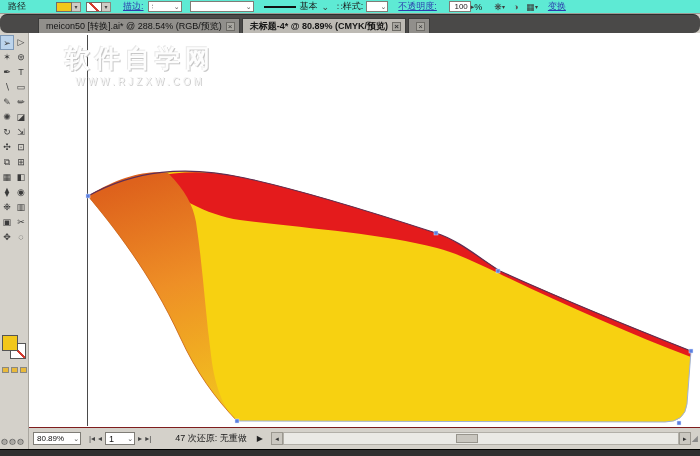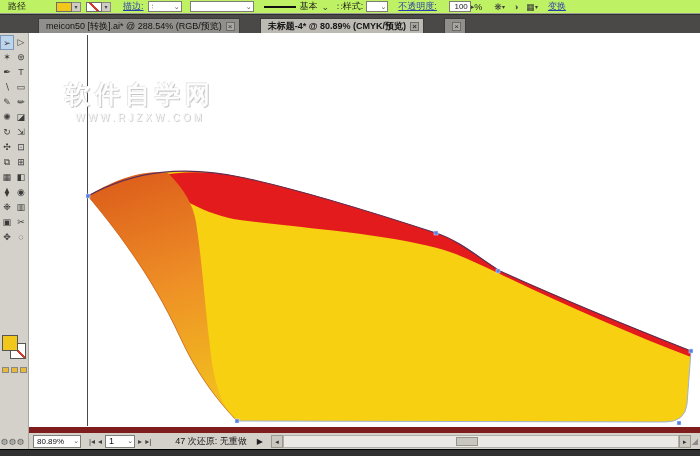--- a/index.html
+++ b/index.html
@@ -1,39 +1,39 @@
 <!DOCTYPE html>
 <html><head>
 <meta charset="utf-8">
 <style>
   * { margin:0; padding:0; box-sizing:border-box; }
   html,body { width:700px; height:456px; overflow:hidden; }
   body { font-family:"Liberation Sans", sans-serif; background:#D4D1CA; position:relative; color:#1a1a1a; }
 
   
   .control-bar { position:absolute; top:0; left:0; width:700px; height:14px;
-    background:#bef264; border-bottom:1px solid #9C9A94; display:flex; align-items:center;
+    background:#5eead4; border-bottom:1px solid #9C9A94; display:flex; align-items:center;
     font-size:9px; white-space:nowrap; }
   .cb-label { color:#1a1a1a; }
   .cb-link { color:#2B3EAE; text-decoration:underline; cursor:pointer; }
   .swatch { width:16px; height:10px; border:1px solid #6f6d68; display:inline-block; }
   .swatch.stroke-none { background:linear-gradient(45deg,#fff 42%,#d23a2e 42%,#d23a2e 58%,#fff 58%); }
   .caret-box { width:9px; height:10px; border:1px solid #8a887f; border-left:none; background:#CFCCc5;
     background:#CFCCC5; font-size:6px; line-height:9px; text-align:center; color:#444; display:inline-block; }
   .combo { height:11px; background:#fff; border:1px solid #7F7D77; display:inline-flex;
     align-items:center; justify-content:space-between; font-size:8px; color:#555; padding:0 1px 0 3px; }
   .combo .cc { font-size:7px; color:#555; }
   .valbox { width:22px; height:11px; background:#fff; border:1px solid #7F7D77; font-size:8px;
     text-align:right; padding-right:2px; line-height:10px; }
   .brush-line { width:32px; height:2px; background:#111; display:inline-block; }
   .mini { font-size:9px; color:#3a3a3a; }
 
   
   .tab-bar { position:absolute; top:14px; left:0; width:700px; height:19px; background:#4A4948;
-    border-top:1px solid #2e2e2e; padding:3px 0 0 38px; display:flex; gap:20px; }
+    border-top:1px solid #2e2e2e; padding:3px 0 0 38px; display:flex; gap:2px;border-radius:7px; }
   .tab { height:16px; background:#918F8B; color:#141414; font-size:9px; line-height:15px;
     padding:0 4px 0 7px; display:flex; align-items:center; gap:4px; border:1px solid #3c3c3b; border-bottom:none; }
   .tab.active { background:#BDBAB4;font-weight:bold; }
   .tab .close { width:9px; height:9px; font-size:8px; line-height:7px; text-align:center;
     border:1px solid #6d6b66; background:#a9a7a1; color:#333; }
 
   
   .toolbox { position:absolute; left:0; top:33px; width:29px; height:416px; background:#D4D1CA;
     border-right:1px solid #A9A69F; }
   .tool-grid { display:grid; grid-template-columns:14px 14px; grid-auto-rows:15px; padding-top:2px; }
@@ -43,29 +43,29 @@
   .tb-fill { position:absolute; left:0; top:0; width:16px; height:16px; border:1px solid #555; z-index:2; }
   .tb-stroke { position:absolute; left:8px; top:8px; width:16px; height:16px; border:1px solid #555; z-index:1;
     background:linear-gradient(45deg,#fff 43%,#d23a2e 43%,#d23a2e 57%,#fff 57%); }
   .tb-modes { position:absolute; top:334px; left:2px; display:flex; gap:2px; }
   .tb-modes span { width:7px; height:6px; border:1px solid #8a887f; background:#e9b93a; display:inline-block; }
   .tb-screens { position:absolute; bottom:3px; left:1px; display:flex; gap:1px; font-size:8px; color:#555; }
 
   
   .canvas { position:absolute; left:29px; top:33px; width:671px; height:394px; background:#fff; overflow:hidden; }
   .artboard-edge { position:absolute; left:58px; top:2px; width:1px; height:391px; background:#4a4a4a; }
-  .watermark { position:absolute; left:36px; top:9px; text-align:center; pointer-events:none;margin-top:36px; }
+  .watermark { position:absolute; left:36px; top:9px; text-align:center; pointer-events:none; }
   .wm1 { font-size:25px; font-weight:bold; letter-spacing:5px; color:#fdfdfd;
     text-shadow:1px 1px 0 #c6c6c6, -1px -1px 0 #e8e8e8; }
   .wm2 { font-size:10px; letter-spacing:3px; color:#f4f4f4; text-shadow:1px 1px 0 #cecece; margin-top:1px; }
   .canvas svg { position:absolute; left:0; top:0; }
 
   
   .status-bar { position:absolute; left:29px; top:427px; width:671px; height:22px; background:#D4D1CA;
-    border-top:6px solid #7f1d1d; display:flex; align-items:center; font-size:9px; }
+    border-top:1px solid #7f1d1d; display:flex; align-items:center; font-size:9px; }
   .zoom-combo { width:48px; height:13px; margin-left:4px; }
   .nav { display:flex; align-items:center; gap:3px; margin-left:8px; color:#444; font-size:8px; }
   .nav .combo { width:30px; height:13px; color:#111; font-size:9px; }
   .undo-text { margin-left:24px; color:#161616; }
   .flyout { margin-left:10px; font-size:8px; color:#222; }
   .hscroll { flex:1; height:14px; margin:0 2px 0 8px; display:flex; align-items:center; position:relative; }
   .hs-arrow { width:12px; height:13px; border:1px solid #9b9890; background:#CBC8C1; font-size:7px;
     line-height:12px; text-align:center; color:#333; }
   .hs-track { flex:1; height:13px; background:#EAE9E5; border:1px solid #b2afa8; position:relative; }
   .hs-thumb { position:absolute; left:172px; top:1px; width:22px; height:9px; background:#C9C6BF; border:1px solid #97948c; }

